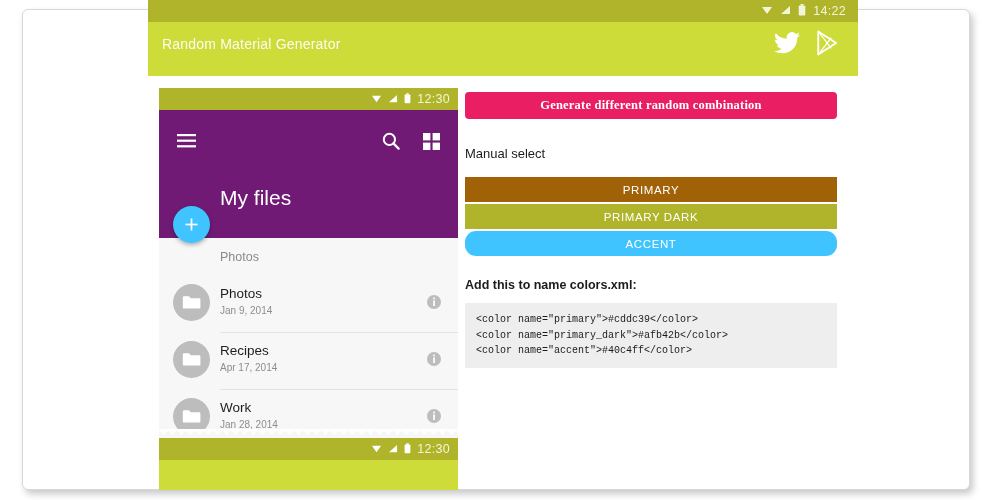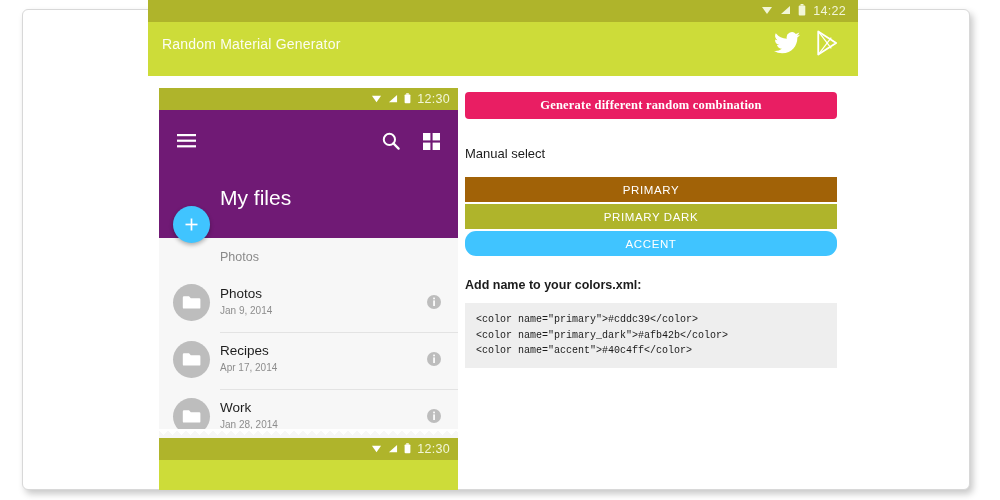--- a/index.html
+++ b/index.html
@@ -348,18 +348,18 @@
   <div id="right">
     <button id="gen-btn" style="background: rgb(233, 30, 99);">Generate different random combination</button>
     <div id="manual-label">Manual select</div>
 
     <div id="swatches">
       <div class="swatch" style="background: #a16207;">PRIMARY</div>
       <div class="swatch" style="background: rgb(175, 180, 43);">PRIMARY DARK</div>
       <div class="swatch" style="background: rgb(64, 196, 255); border-radius: 11px;">ACCENT</div>
     </div>
 
-    <div id="xml-label">Add name to your colors.xml:</div>
+    <div id="xml-label">Add this to name colors.xml:</div>
     <div id="xml-block">&lt;color name="primary"&gt;#cddc39&lt;/color&gt;
 &lt;color name="primary_dark"&gt;#afb42b&lt;/color&gt;
 &lt;color name="accent"&gt;#40c4ff&lt;/color&gt;</div>
   </div>
 </div>
 
 </body></html>

